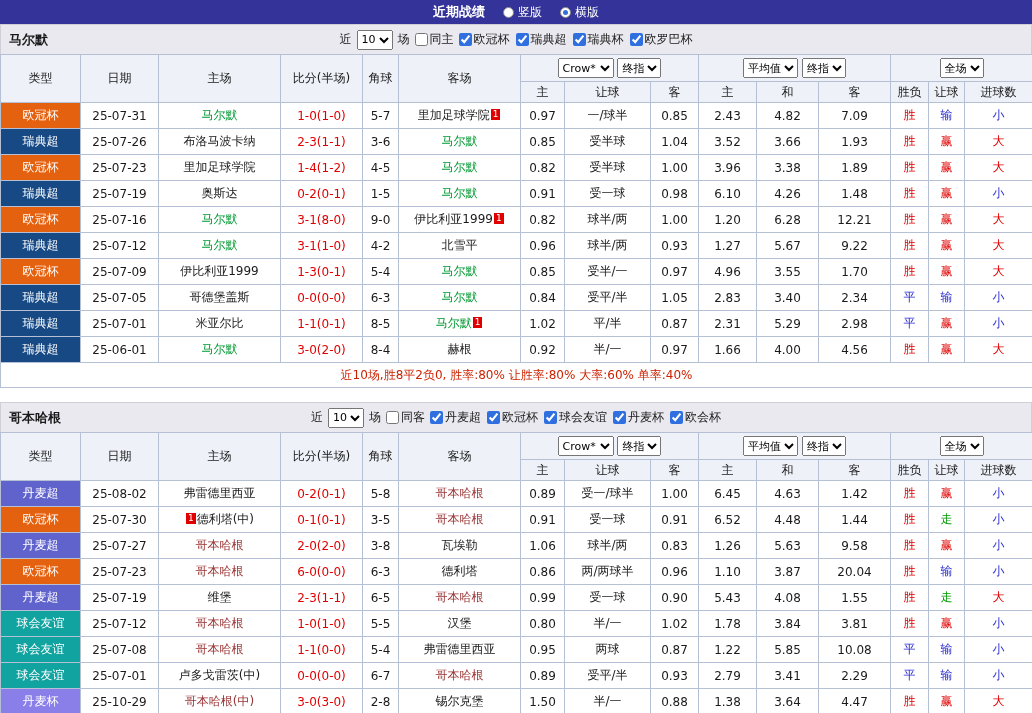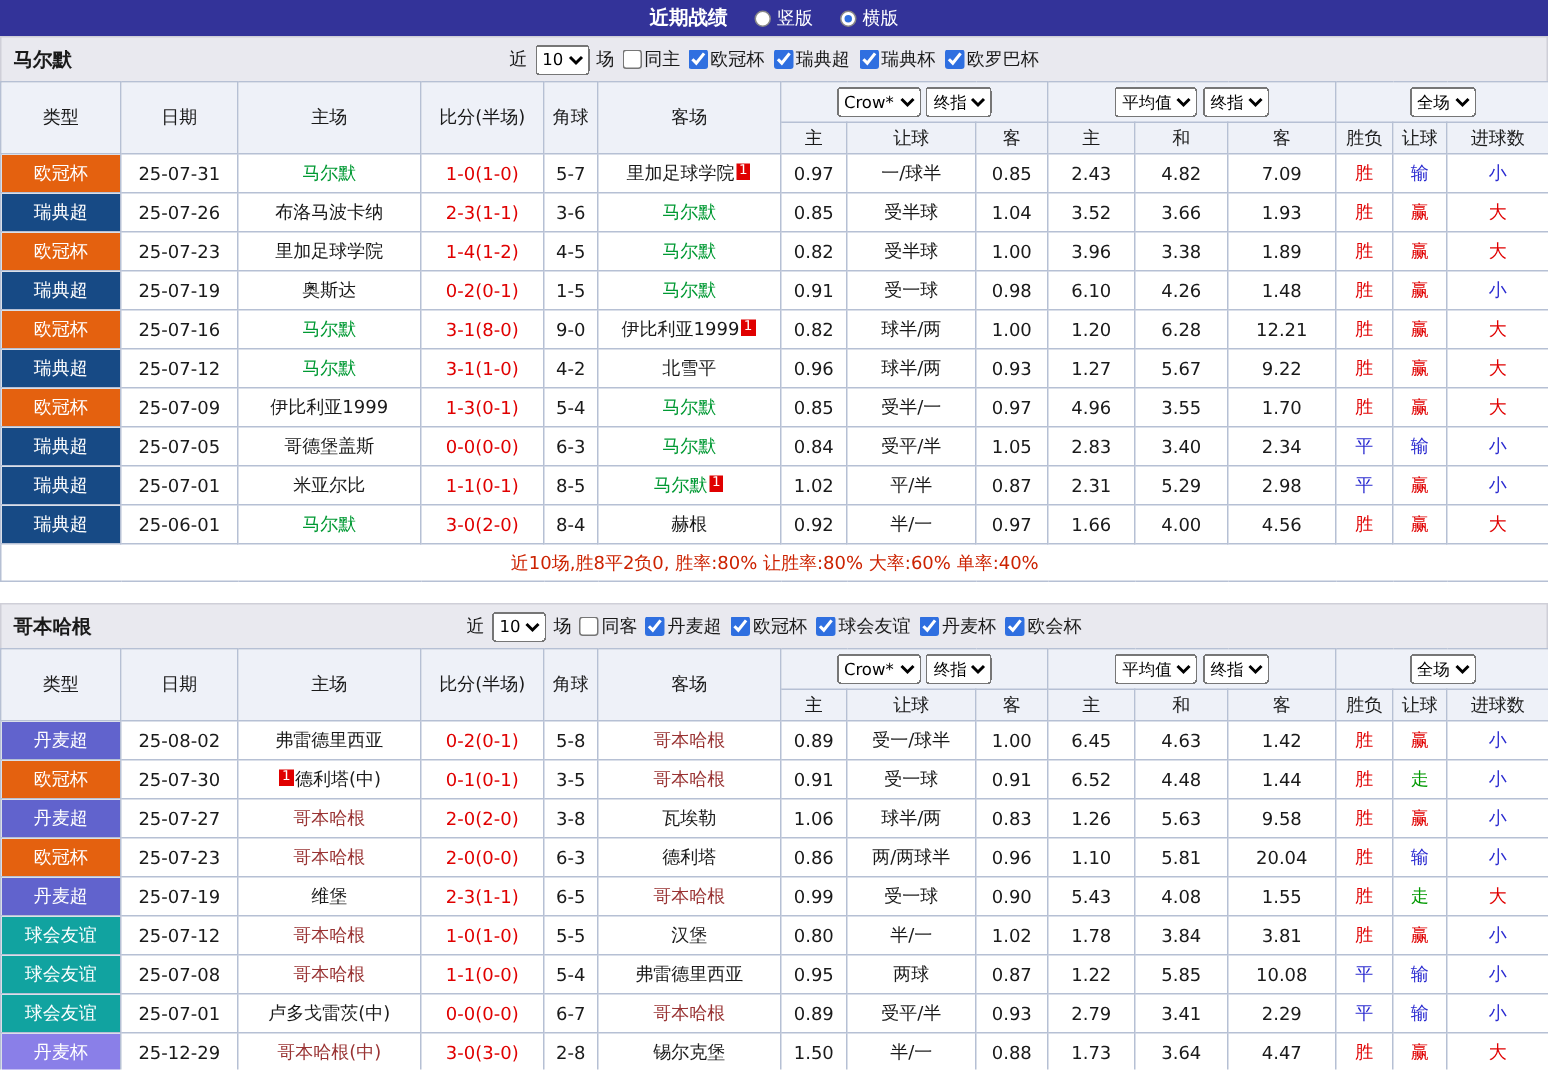--- a/index.html
+++ b/index.html
@@ -446,28 +446,28 @@
           <td>5.63</td>
           <td>9.58</td>
           <td style="color: rgb(224, 0, 0);">胜</td>
           <td style="color: rgb(224, 0, 0);">赢</td>
           <td style="color: rgb(43, 43, 208);">小</td>
         </tr>
         <tr>
           <td class="lg" style="background: rgb(228, 97, 15);">欧冠杯</td>
           <td>25-07-23</td>
           <td><span style="color: rgb(153, 51, 51);">哥本哈根</span></td>
-          <td class="score">2-0(0-0)</td>
+          <td class="score">6-0(0-0)</td>
           <td>6-3</td>
           <td><span style="color: rgb(26, 26, 26);">德利塔</span></td>
           <td>0.86</td>
           <td>两/两球半</td>
           <td>0.96</td>
           <td>1.10</td>
-          <td>5.81</td>
+          <td>3.87</td>
           <td>20.04</td>
           <td style="color: rgb(224, 0, 0);">胜</td>
           <td style="color: rgb(43, 43, 208);">输</td>
           <td style="color: rgb(43, 43, 208);">小</td>
         </tr>
         <tr>
           <td class="lg" style="background: rgb(97, 99, 205);">丹麦超</td>
           <td>25-07-19</td>
           <td><span style="color: rgb(26, 26, 26);">维堡</span></td>
           <td class="score">2-3(1-1)</td>
@@ -529,29 +529,29 @@
           <td>0.93</td>
           <td>2.79</td>
           <td>3.41</td>
           <td>2.29</td>
           <td style="color: rgb(43, 43, 208);">平</td>
           <td style="color: rgb(43, 43, 208);">输</td>
           <td style="color: rgb(43, 43, 208);">小</td>
         </tr>
         <tr>
           <td class="lg" style="background: rgb(138, 127, 232);">丹麦杯</td>
-          <td>25-12-29</td>
+          <td>25-10-29</td>
           <td><span style="color: rgb(153, 51, 51);">哥本哈根(中)</span></td>
           <td class="score">3-0(3-0)</td>
           <td>2-8</td>
           <td><span style="color: rgb(26, 26, 26);">锡尔克堡</span></td>
           <td>1.50</td>
           <td>半/一</td>
           <td>0.88</td>
-          <td>1.73</td>
+          <td>1.38</td>
           <td>3.64</td>
           <td>4.47</td>
           <td style="color: rgb(224, 0, 0);">胜</td>
           <td style="color: rgb(224, 0, 0);">赢</td>
           <td style="color: rgb(224, 0, 0);">大</td>
         </tr>
       </tbody>
   </table>
 </div>
 

